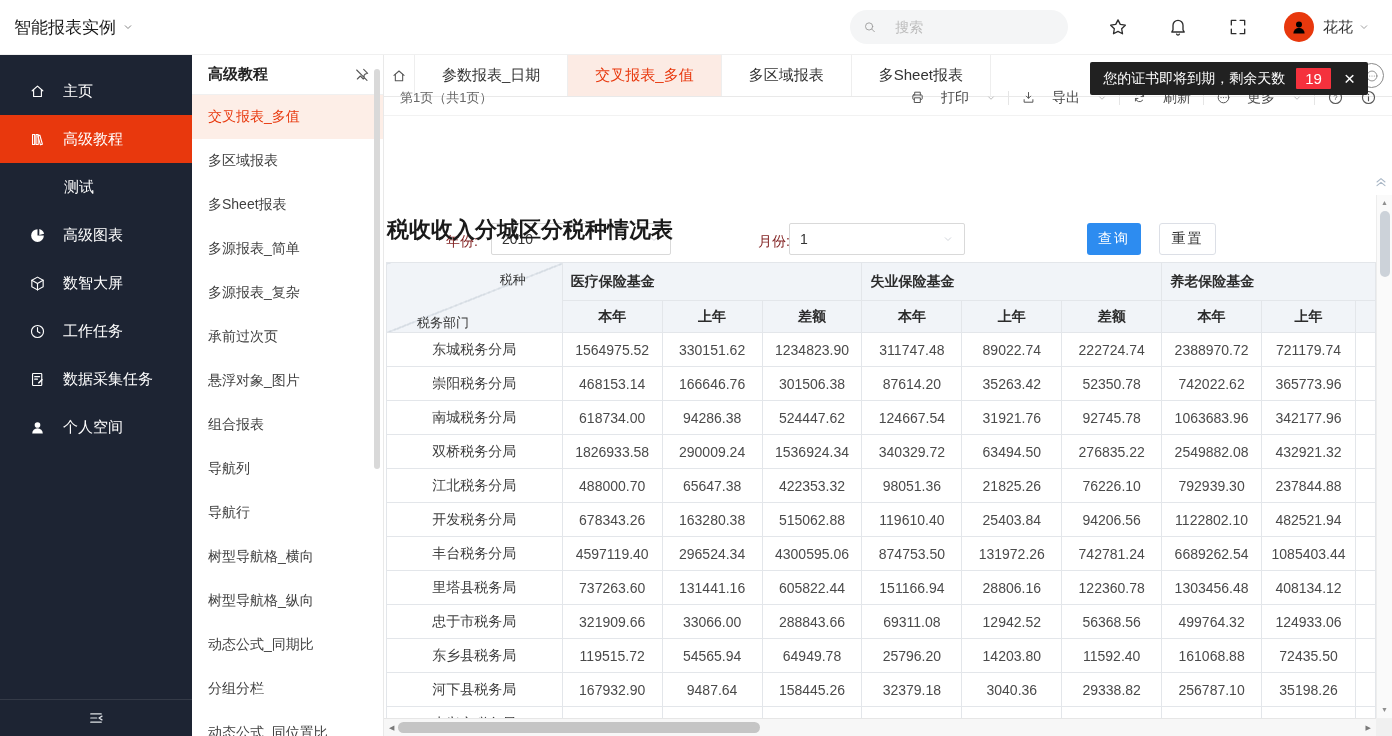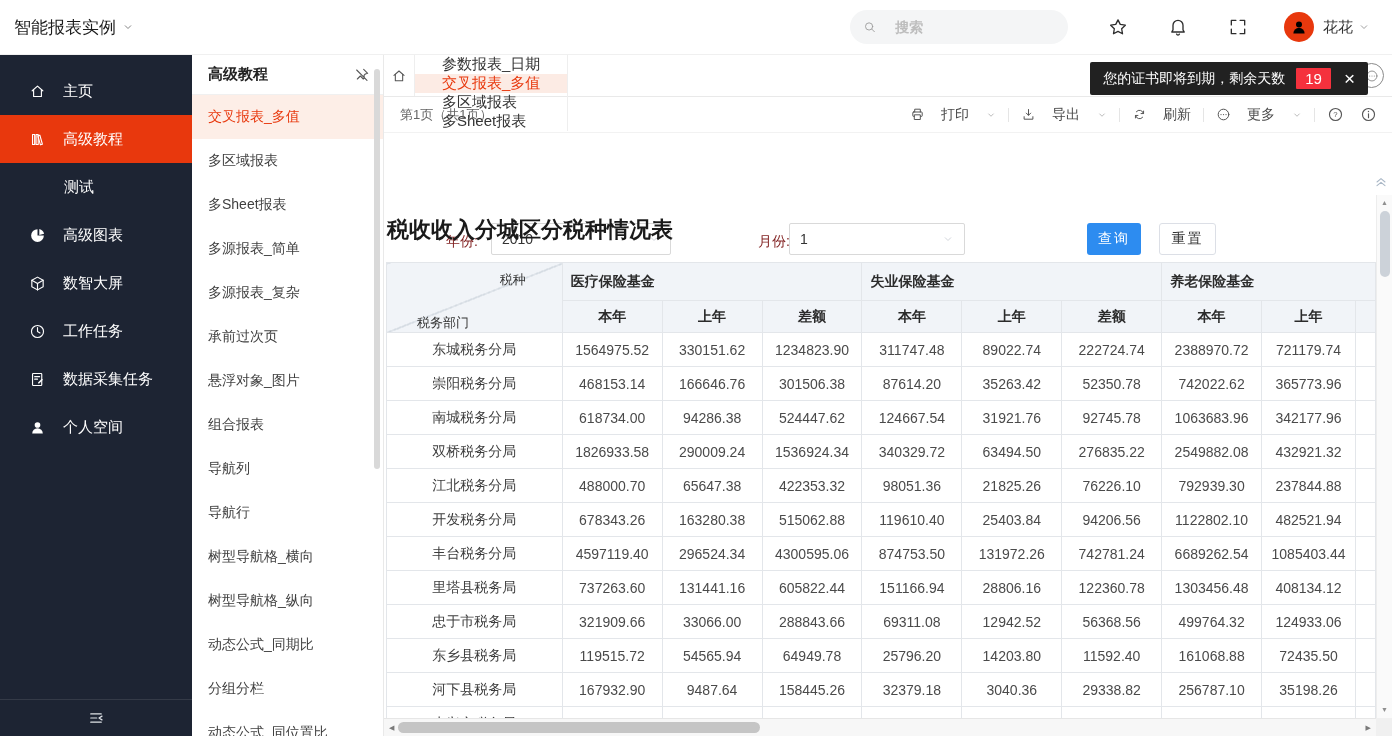--- a/index.html
+++ b/index.html
@@ -13,21 +13,21 @@
 
   
   .topbar { position:absolute; left:0; top:0; width:1392px; height:55px; background:#fff;
     border-bottom:1px solid #f0f0f0; display:flex; align-items:center; padding:0 22px 0 14px; z-index:10;}
   .app-title { display:flex; align-items:center; gap:6px; font-size:17px; color:#1c1c1c; cursor:pointer;text-align:right;}
   .app-title .chev { color:#666; }
   .topbar-right { margin-left:auto; display:flex; align-items:center; }
   .search-pill { width:218px; height:34px; border-radius:17px; background:#f4f5f6;
     display:flex; align-items:center; padding:0 13px; color:#b4b4b4; }
   .search-pill input { border:none; outline:none; background:transparent; font-size:14px;
-    color:#1d4ed8; width:100%; margin-left:19px; font-family:inherit;font-weight:bold;}
+    color:#1d4ed8; width:100%; margin-left:19px; font-family:inherit;}
   .search-pill input::placeholder { color:#bdbdbd; }
   .top-ic { color:#2e2e2e; margin-left:40px; cursor:pointer; }
   .avatar { width:30px; height:30px; border-radius:50%; background:#e8380d; margin-left:36px;
     display:flex; align-items:center; justify-content:center; cursor:pointer;}
   .user-name { margin-left:9px; font-size:15px; color:#333; cursor:pointer;}
   .user-chev { color:#888; margin-left:5px; }
 
   
   .sidebar { position:absolute; left:0; top:55px; width:192px; height:681px; background:#1d2433; color:#fff; padding-top:12px;}
   .side-item { height:48px; display:flex; align-items:center; padding-left:29px; gap:17px;
@@ -48,26 +48,26 @@
     color:#3f3f3f; cursor:pointer;}
   .sub-item.active { background:#fdeee7; color:#e8380d; }
   .sub-scrollthumb { position:absolute; right:3px; top:14px; width:6px; height:400px;
     background:#d9d9d9; border-radius:3px; }
 
   
   .main { position:absolute; left:384px; top:55px; width:1008px; height:681px; background:#fff;}
   .tabbar { position:absolute; left:0; top:0; width:100%; height:42px; border-bottom:1px solid #e9e9e9; display:flex;}
   .tab-home { width:31px; display:flex; align-items:center; justify-content:center;
     border-right:1px solid #eee; color:#555; cursor:pointer;}
-  #tabs { display:flex;flex-direction:column; }
+  #tabs { display:flex; }
   .tab { padding:0 27px; display:flex; align-items:center; font-size:15px; color:#333;
     border-right:1px solid #eee; cursor:pointer; white-space:nowrap;}
   .tab.active { background:#fcebe4; color:#e8380d; }
 
-  .toolbar { position:absolute; left:0; top:42px; width:100%; height:36px; border-bottom:1px solid #f2f2f2;
+  .toolbar { position:absolute; left:0; top:25px; width:100%; height:36px; border-bottom:1px solid #f2f2f2;
     display:flex; align-items:center; padding:0 15px 0 16px;}
   .page-info { font-size:13px; color:#666; }
   .toolbar-right { margin-left:auto; display:flex; align-items:center; font-size:14px; color:#4a4a4a;}
   .tool-btn { display:flex; align-items:center; gap:16px; cursor:pointer;}
   .tool-btn .ic { color:#555; }
   .tool-btn .chev { color:#999; margin-left:1px;}
   .tool-sep { width:1px; height:14px; background:#e5e5e5; margin:0 12px; }
   .round-btn { color:#555; cursor:pointer; }
   .round-btn + .round-btn { margin-left:16px; }
 

